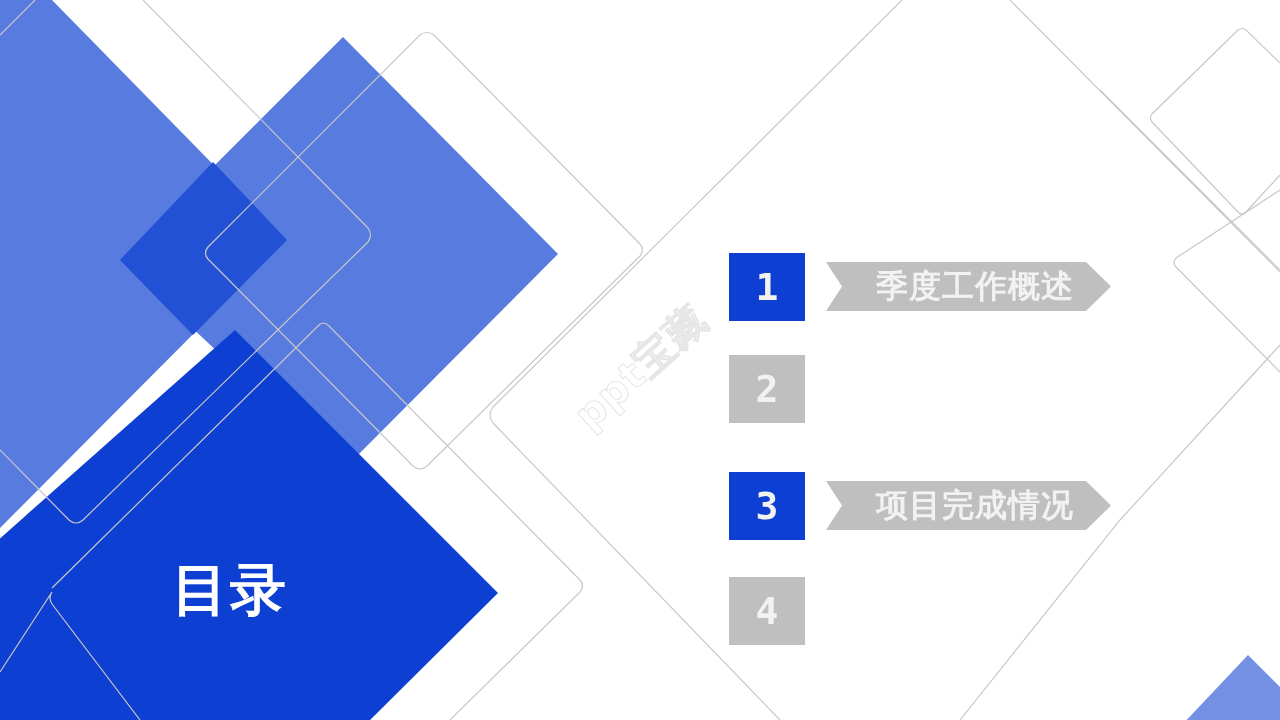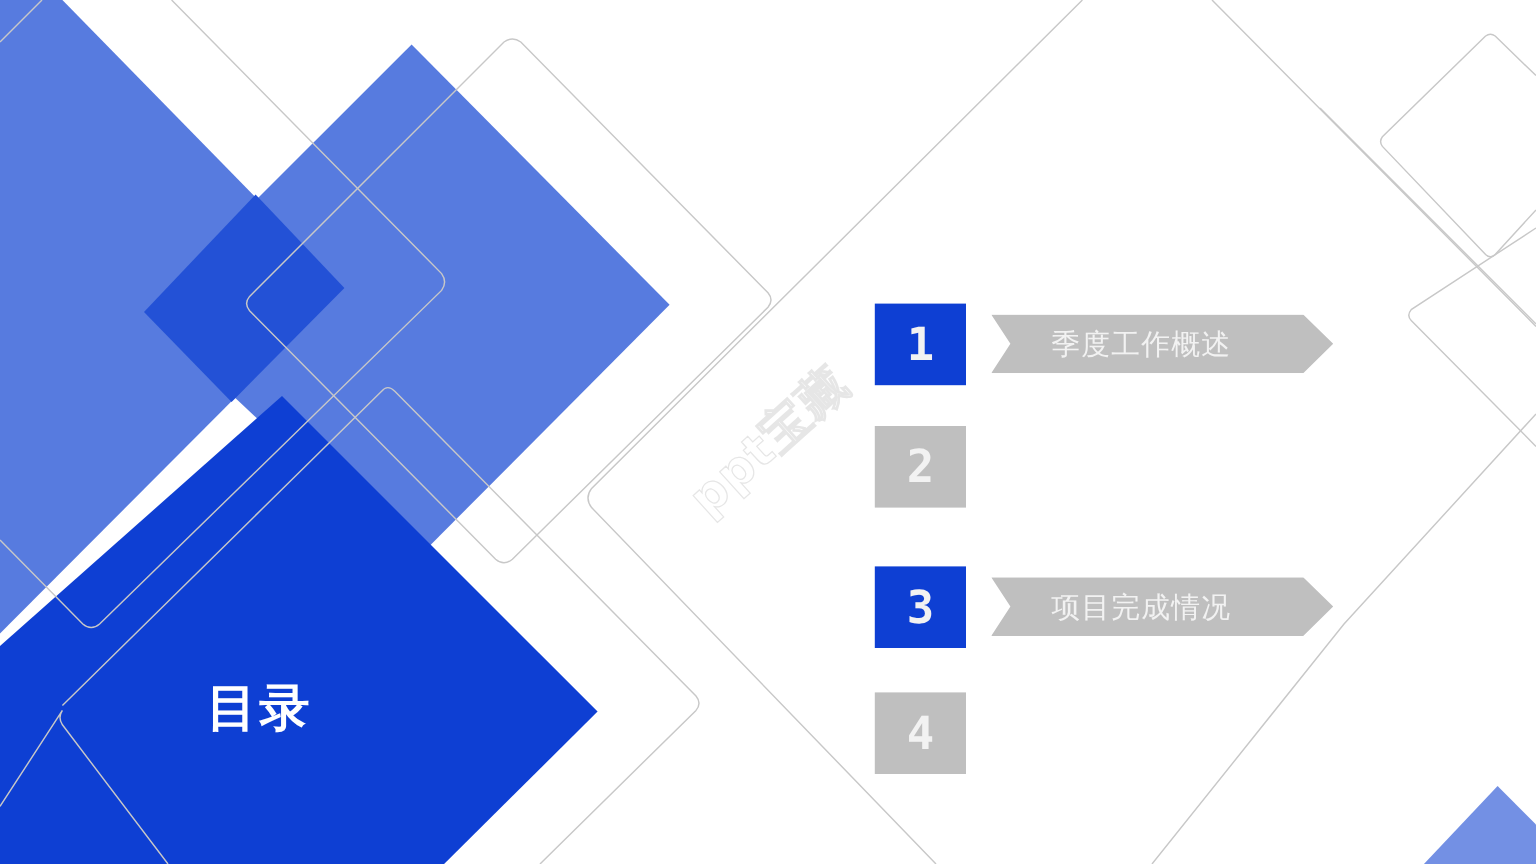--- a/index.html
+++ b/index.html
@@ -1,23 +1,23 @@
 <!DOCTYPE html>
 <html><head>
 <meta charset="utf-8">
 <style>
   html, body { margin: 0; padding: 0; }
   body { width: 1280px; height: 720px; overflow: hidden; background: #ffffff; position: relative; font-family: "DejaVu Sans", "Liberation Sans", sans-serif; }
   .bg { position: absolute; left: 0; top: 0; width: 1280px; height: 720px; }
-  .title { position: absolute; left: 172px; top: 556px; font-size: 42px; font-weight: bold; color: #ffffff; letter-spacing: 2px; line-height: 68px; }
+  .title { position: absolute; left: 172px; top: 556px; font-size: 56px; font-weight: bold; color: #ffffff; letter-spacing: 2px; line-height: 68px; }
   .watermark { position: absolute; left: 560px; top: 340px; transform: rotate(-42deg); font-size: 40px; font-weight: bold; color: transparent; -webkit-text-stroke: 1px #e6e6e6; letter-spacing: 1px; }
   .item { position: absolute; left: 729px; height: 68px; width: 390px; }
   .num { position: absolute; left: 0; top: 0; width: 76px; height: 68px; display: flex; align-items: center; justify-content: center; font-size: 38px; font-weight: bold; color: #f2f2f2; font-family: "DejaVu Sans Mono", monospace; }
   .banner { position: absolute; left: 97px; top: 9px; width: 285px; height: 49px; clip-path: polygon(0 0, 260px 0, 285px 50%, 260px 100%, 0 100%, 16px 50%); display: flex; align-items: center; }
-  .banner span { padding-left: 50px; font-size: 24px; font-weight: normal; letter-spacing: 1px; }
+  .banner span { padding-left: 50px; font-size: 32px; font-weight: bold; letter-spacing: 1px; }
   .blue { background: #0e3fd3; }
   .gray { background: #bfbfbf; }
   .banner.gray span { color: #f2f2f2; }
   .banner.blue span { color: #ffffff; }
 </style>
 </head>
 <body>
 
 <svg class="bg" viewBox="0 0 1280 720" xmlns="http://www.w3.org/2000/svg">
 

